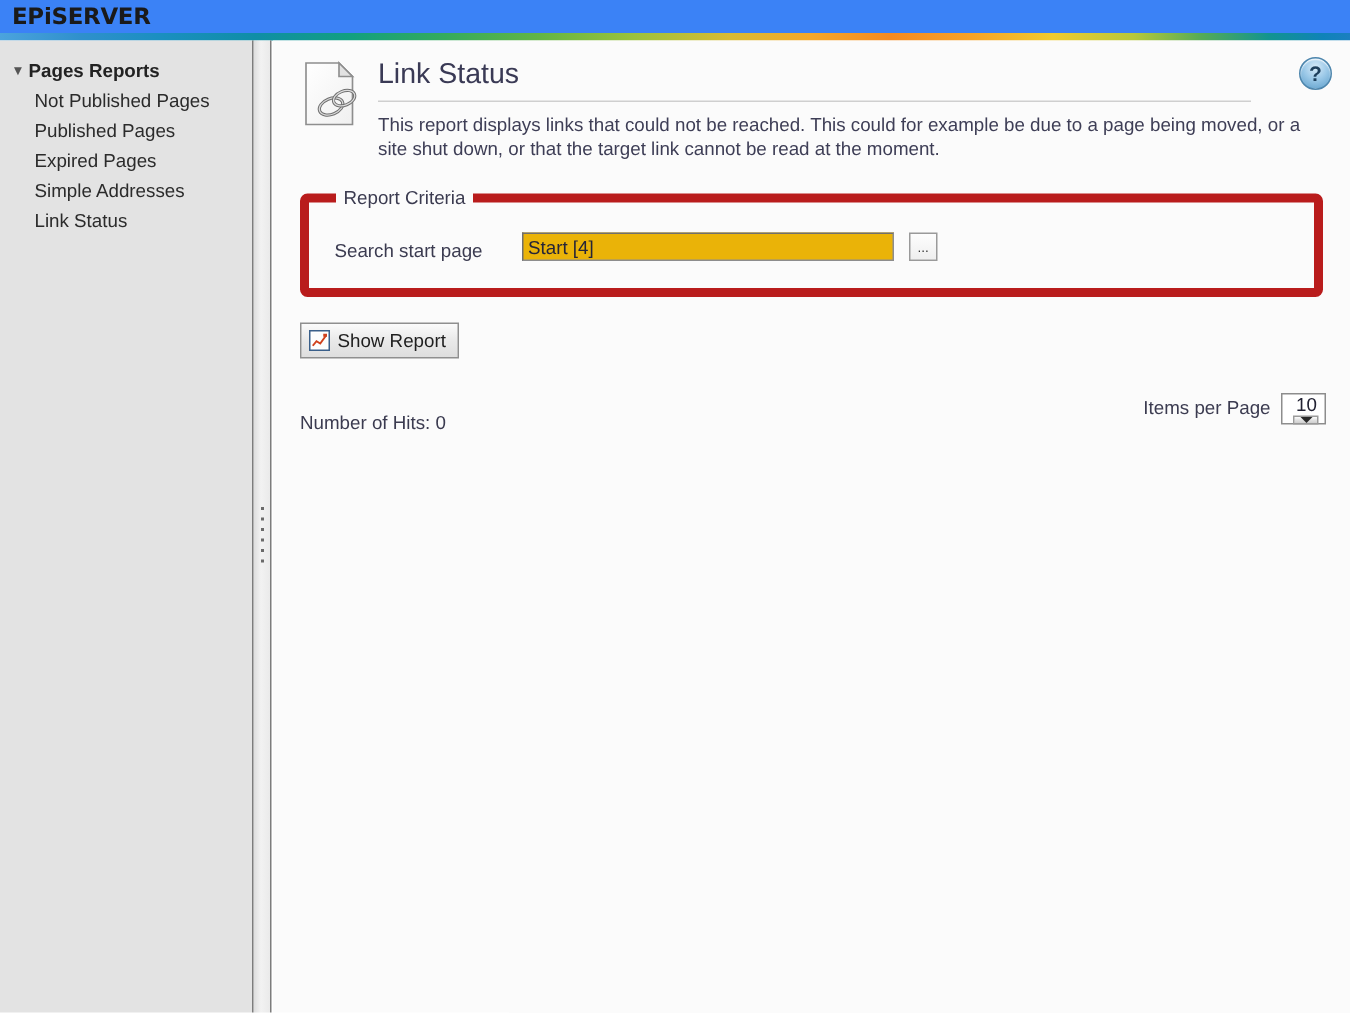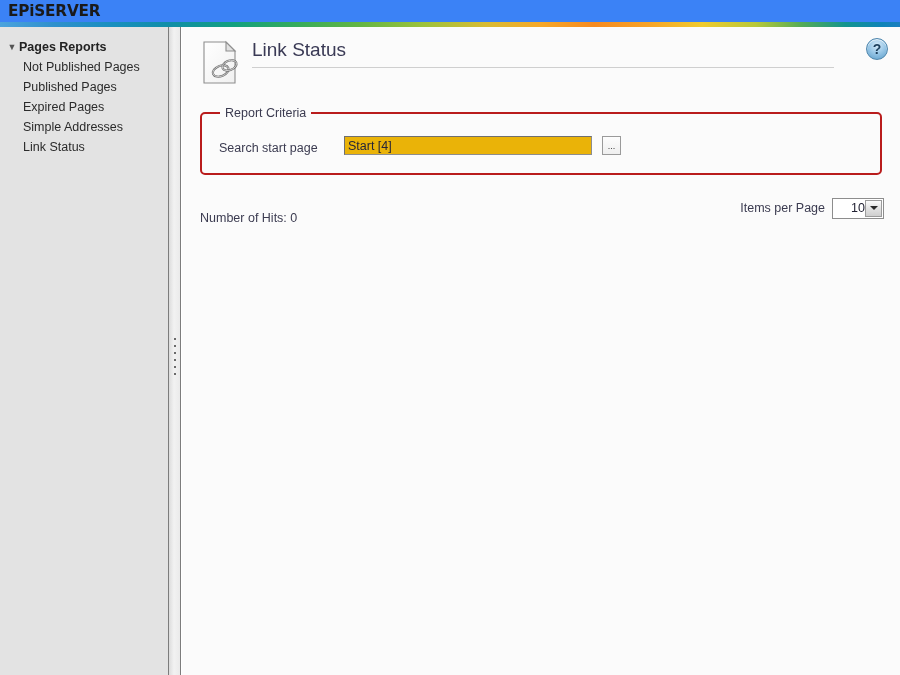--- a/index.html
+++ b/index.html
@@ -181,21 +181,21 @@
     font-weight: bold;
     text-align: center;
     line-height: 20px;
     cursor: pointer;
     box-shadow: inset 0 1px 1px rgba(255,255,255,0.85);
   }
 
   
   .criteria {
     margin: 18px 18px 0 18px;
-    border: 2px solid #b91c1c;
+    border: 6px solid #b91c1c;
     border-radius: 5px;
     padding: 6px 14px 18px 14px;
     background: #fbfbfb;
     width: 682px;
   }
   .criteria > legend {
     font-size: 12.5px;
     color: #3b3b50;
     padding: 0 5px;
     margin-left: 4px;
@@ -278,30 +278,31 @@
     align-items: center;
     gap: 7px;
     text-align: right;
   }
   .ipp-label {
     font-size: 12.5px;
     color: #3b3b50;
   }
   .ipp-select {
     height: 21px;
-    width: 52px;
+    width: 30px;
     border: 1px solid #8d8d8d;
     background: #ffffff;
     display: flex;
     align-items: center;
     font-size: 12.5px;
     color: #222233;
     padding-left: 4px;
     cursor: pointer;
     position: relative;
+    flex-direction: column;
   }
   .ipp-value { flex: 1 1 auto; }
   .ipp-arrow {
     width: 17px;
     height: 17px;
     margin-right: 1px;
     background: linear-gradient(to bottom, #fcfcfc 0%, #e2e2e2 50%, #cfcfcf 100%);
     border: 1px solid #9b9b9b;
     display: flex;
     align-items: center;
@@ -378,39 +379,51 @@
             <ellipse cx="8" cy="8" rx="7.4" ry="4.7" fill="none" stroke="#6f6f6f" stroke-width="2.1"></ellipse>
             <ellipse cx="8" cy="8" rx="7.4" ry="4.7" fill="none" stroke="#dcdcdc" stroke-width="0.8"></ellipse>
           </g>
         </svg>
       </div>
 
       <div class="title-wrap">
         <div class="title-rule">
           <h1 class="page-title">Link Status</h1>
         </div>
+        <div class="page-desc">This report displays links that could not be reached. This could for example be due to a page being moved, or a site shut down, or that the target link cannot be read at the moment.</div>
       </div>
 
     </div>
 
     <div class="help-icon">?</div>
   </div>
 
   
   <fieldset class="criteria">
     <legend>Report Criteria</legend>
 
     <div class="criteria-row">
       <label class="field-label">Search start page</label>
       <input class="start-page-input" type="text" value="Start [4]" style="">
       <button class="browse-btn">...</button>
     </div>
   </fieldset>
 
   
+  <button class="show-report-btn">
+    <span class="report-glyph">
+      <svg width="14" height="14" viewBox="0 0 14 14" xmlns="http://www.w3.org/2000/svg">
+        <rect x="0.5" y="0.5" width="13" height="13" fill="#ffffff" stroke="#3a5f8a" stroke-width="1"></rect>
+        <rect x="2" y="2" width="10" height="10" fill="#fdfdfd"></rect>
+        <polyline points="2.5,10.5 5,7.5 7.5,9 11.5,3.5" fill="none" stroke="#d0411c" stroke-width="1.3"></polyline>
+        <rect x="9.5" y="2.5" width="2.5" height="2" fill="#d0411c"></rect>
+      </svg>
+    </span>
+    <span>Show Report</span>
+  </button>
 
   
   <div class="results-row">
     <div class="hits-text">Number of Hits: 0</div>
 
     <div class="ipp-wrap">
       <span class="ipp-label">Items per Page</span>
       <div class="ipp-select">
         <span class="ipp-value">10</span>
         <span class="ipp-arrow">

